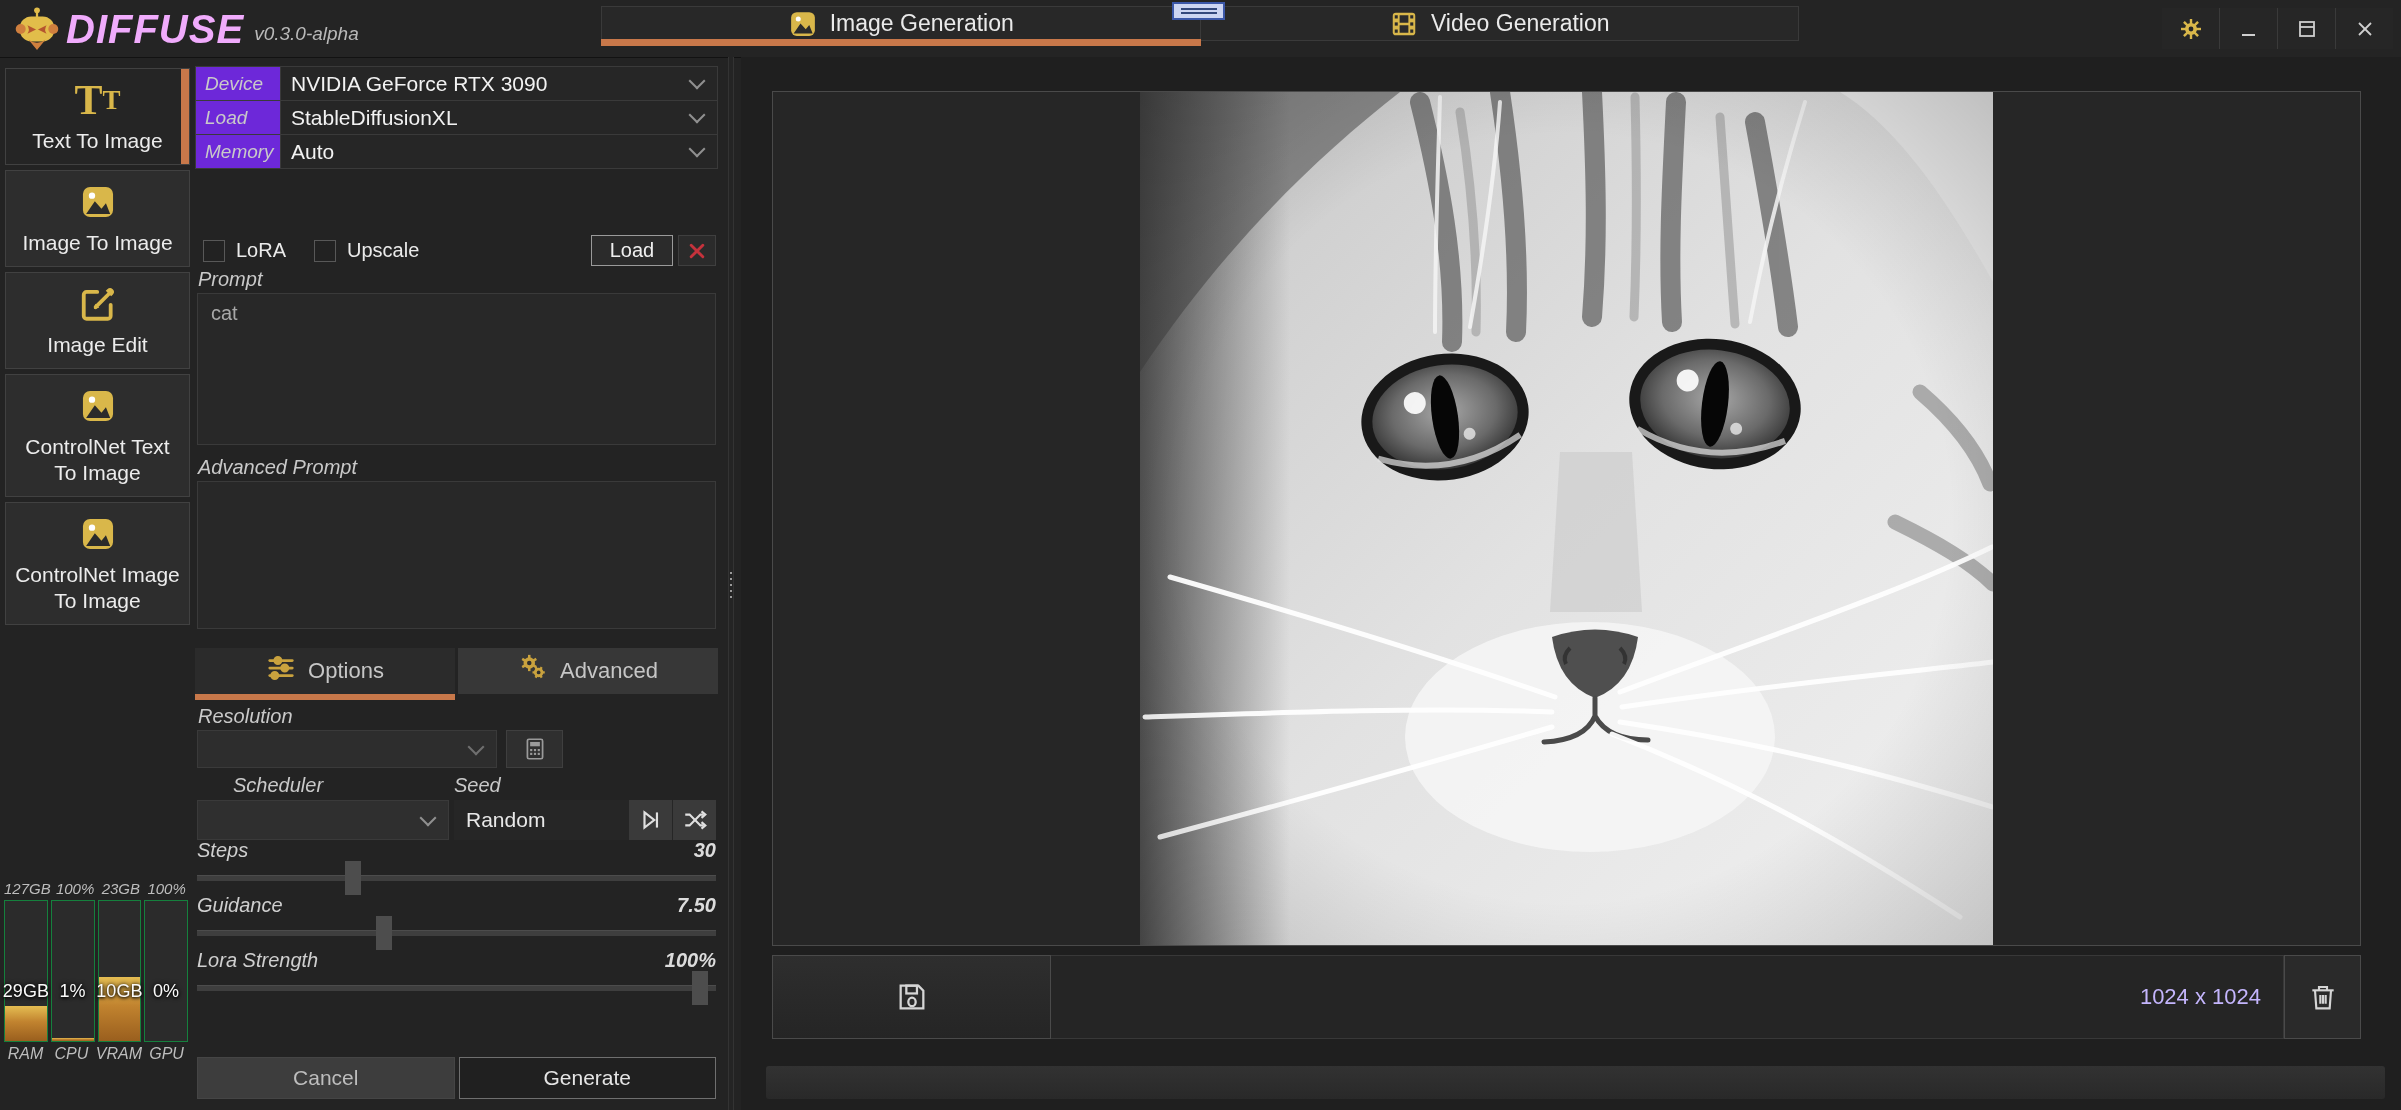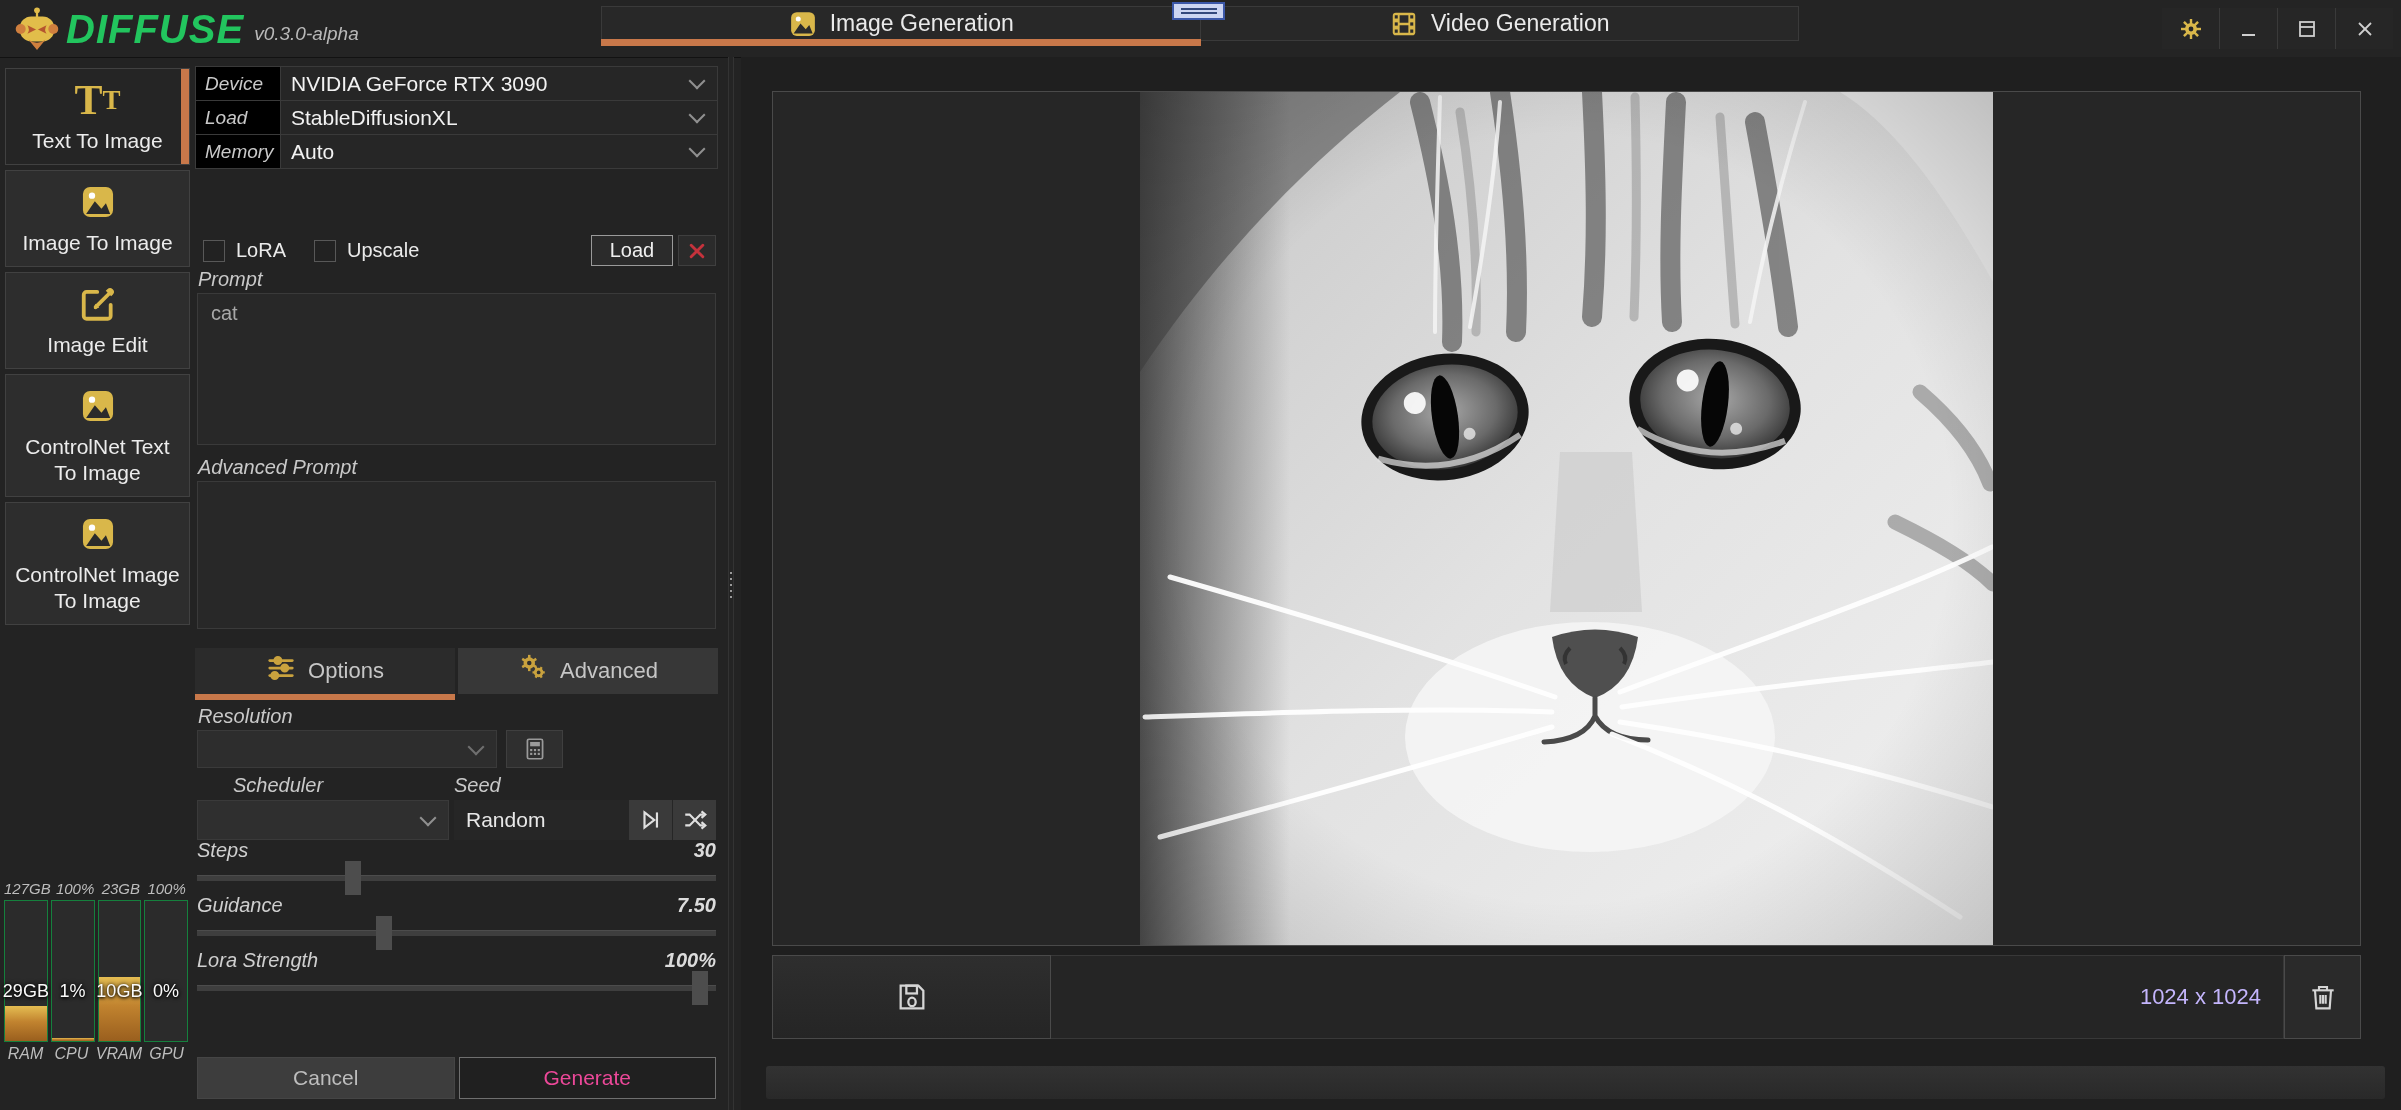--- a/index.html
+++ b/index.html
@@ -5,21 +5,21 @@
   html,body{margin:0;padding:0;}
   body{
     width:2401px;height:1110px;position:relative;overflow:hidden;
     background:#232323;color:#ddd;
     font-family:"Liberation Sans",sans-serif;
   }
   
   .titlebar{position:absolute;inset:0 0 auto 0;height:57px;background:#242424;border-bottom:1px solid #121212;}
   .logo{position:absolute;left:14px;top:5px;display:flex;align-items:flex-end;gap:6px;}
   .logo svg{width:46px;height:46px;}
-  .logo-name{font-size:40px;line-height:44px;font-weight:bold;font-style:italic;color:#22c55e;letter-spacing:1px;}
+  .logo-name{font-size:40px;line-height:44px;font-weight:bold;font-style:italic;color:#f0abfc;letter-spacing:1px;}
   .logo-version{font-size:19px;font-style:italic;color:#b9b9b9;padding-bottom:6px;padding-left:4px;text-align:center;}
   .top-tabs{position:absolute;left:601px;top:6px;width:1198px;height:35px;display:flex;border:1px solid #3a3a3a;box-sizing:border-box;background:#262626;}
   .top-tab{flex:1;display:flex;align-items:center;justify-content:center;gap:12px;font-size:23px;color:#eaeaea;background:#282828;position:relative;cursor:pointer;border-right:1px solid #3a3a3a;}
   .top-tab:last-child{border-right:none;}
   .top-tab .ticon svg{width:30px;height:30px;display:block;}
   .top-tab.active::after{content:"";position:absolute;left:-1px;right:-1px;bottom:-6px;height:7px;background:#c8784a;}
   .blue-handle{position:absolute;left:1172px;top:2px;width:53px;height:18px;background:#ccd5f2;border:2px solid #3b57a8;box-sizing:border-box;display:flex;flex-direction:column;justify-content:center;align-items:center;gap:2px;cursor:grab;}
   .blue-handle i{display:block;width:36px;height:2px;background:#33487c;}
   .win-controls{position:absolute;right:8px;top:8px;height:41px;display:flex;align-items:stretch;}
   .win-btn{width:57px;display:flex;align-items:center;justify-content:center;border-left:1px solid #3a3a3a;cursor:pointer;background:#262626;}
@@ -32,21 +32,21 @@
   .side-btn.active::after{content:"";position:absolute;right:0;top:0;bottom:0;width:8px;background:#c8784a;}
   .side-btn .sicon{height:40px;display:flex;align-items:flex-end;justify-content:center;}
   .side-btn .sicon svg{width:38px;height:38px;display:block;}
   .tt-big{font-family:"Liberation Serif",serif;font-weight:bold;color:#d9b74a;font-size:42px;line-height:38px;}
   .tt-small{font-family:"Liberation Serif",serif;font-weight:bold;color:#d9b74a;font-size:27px;line-height:38px;}
   
   .settings{position:absolute;left:195px;top:60px;width:523px;bottom:0;}
   .cfg-rows{position:absolute;left:0;top:6px;width:523px;border:1px solid #3a3a3a;box-sizing:border-box;}
   .cfg-row{display:flex;height:33px;border-bottom:1px solid #3a3a3a;}
   .cfg-row:last-child{border-bottom:none;}
-  .cfg-label{width:85px;background:#000000;border-right:1px solid #3a3a3a;font-style:italic;color:#c9c9c9;font-size:19px;display:flex;align-items:center;padding-left:9px;box-sizing:border-box;}
+  .cfg-label{width:85px;background:#6d28d9;border-right:1px solid #3a3a3a;font-style:italic;color:#c9c9c9;font-size:19px;display:flex;align-items:center;padding-left:9px;box-sizing:border-box;}
   .cfg-select{flex:1;background:#262626;display:flex;align-items:center;padding:0 14px 0 10px;font-size:21px;color:#f2f2f2;cursor:pointer;}
   .chev{width:10px;height:10px;border-right:2px solid #909090;border-bottom:2px solid #909090;transform:rotate(45deg);margin-left:auto;margin-top:-5px;flex:none;}
   .check-row{position:absolute;left:8px;right:2px;top:175px;height:31px;display:flex;align-items:center;}
   .checkbox{width:22px;height:22px;background:#222;border:1px solid #585858;box-sizing:border-box;margin-right:11px;cursor:pointer;flex:none;}
   .chk-label{font-size:20px;color:#eaeaea;}
   .chk-gap{width:28px;flex:none;}
   .load-btn{margin-left:auto;width:82px;height:31px;background:#2b2b2b;border:1px solid #9a9a9a;color:#f0f0f0;font-size:20px;display:flex;align-items:center;justify-content:center;cursor:pointer;box-sizing:border-box;}
   .x-btn{width:38px;height:31px;background:#2b2b2b;border:1px solid #3f3f3f;margin-left:5px;display:flex;align-items:center;justify-content:center;cursor:pointer;box-sizing:border-box;}
   .x-btn svg{width:20px;height:20px;}
   .sec-label{position:absolute;left:3px;font-style:italic;color:#c9c9c9;font-size:20px;}
@@ -69,21 +69,21 @@
   .seed-btn{width:43px;background:#3a3a3a;border-left:1px solid #262626;display:flex;align-items:center;justify-content:center;cursor:pointer;}
   .seed-btn svg{width:26px;height:26px;}
   .sliders{position:absolute;left:2px;right:2px;top:779px;}
   .slider-block{position:relative;height:55px;}
   .slider-head{display:flex;justify-content:space-between;align-items:baseline;font-style:italic;font-size:20px;color:#cfcfcf;}
   .slider-val{font-weight:bold;color:#dcdcdc;}
   .slider-track{position:relative;margin-top:13px;height:5px;background:#3e3e3e;border-top:1px solid #4c4c4c;cursor:pointer;}
   .slider-handle{position:absolute;top:-15px;width:16px;height:34px;background:#4d4d4d;transform:translateX(-50%);cursor:grab;}
   .actions{position:absolute;left:2px;right:2px;top:997px;height:42px;display:flex;gap:4px;}
   .cancel-btn{flex:1;background:#3d3d3d;border:1px solid #454545;color:#bdbdbd;font-size:21px;display:flex;align-items:center;justify-content:center;cursor:pointer;}
-  .generate-btn{flex:1;background:#202020;border:1px solid #6f6f6f;color:#ec4899;font-size:21px;display:flex;align-items:center;justify-content:center;cursor:pointer;}
+  .generate-btn{flex:1;background:#202020;border:1px solid #6f6f6f;color:#e5e5e5;font-size:21px;display:flex;align-items:center;justify-content:center;cursor:pointer;}
   
   .meters{position:absolute;left:4px;top:878px;width:184px;}
   .m-grid{display:grid;grid-template-columns:repeat(4,1fr);gap:3px;}
   .m-top{font-style:italic;font-size:15px;color:#bdbdbd;text-align:center;height:22px;line-height:22px;white-space:nowrap;}
   .m-bar{height:142px;background:#2b2b2b;border:1px solid #15803d;box-sizing:border-box;position:relative;}
   .m-fill{position:absolute;left:0;right:0;bottom:0;background:linear-gradient(#e5bd52,#c1832f 45%,#9a5f1e);}
   .m-val{position:absolute;left:-4px;right:-4px;top:80px;text-align:center;font-size:18px;color:#fafafa;text-shadow:0 1px 3px #000,0 0 5px #000;}
   .m-name{font-style:italic;font-size:16px;color:#bdbdbd;text-align:center;height:22px;line-height:24px;}
   
   .vsplit{position:absolute;left:728px;top:57px;bottom:0;width:4px;background:#242424;border-left:1px solid #333;border-right:1px solid #333;cursor:col-resize;}

